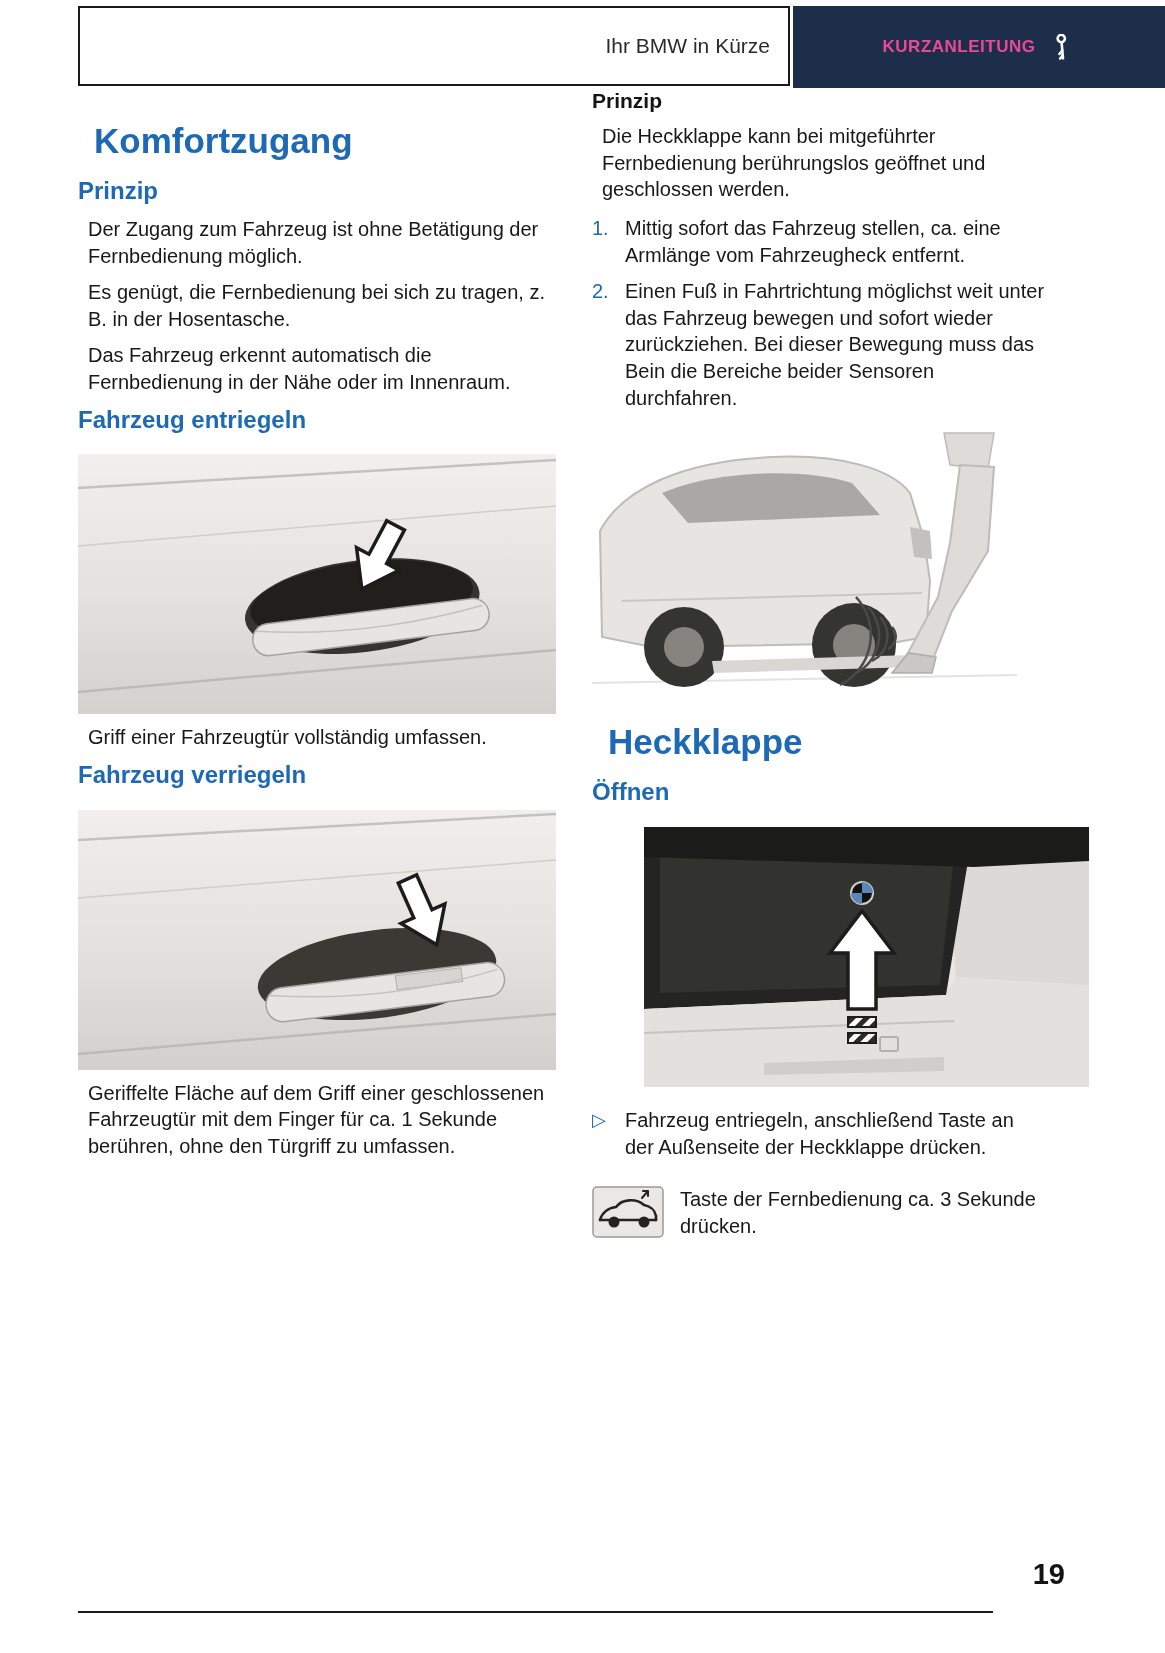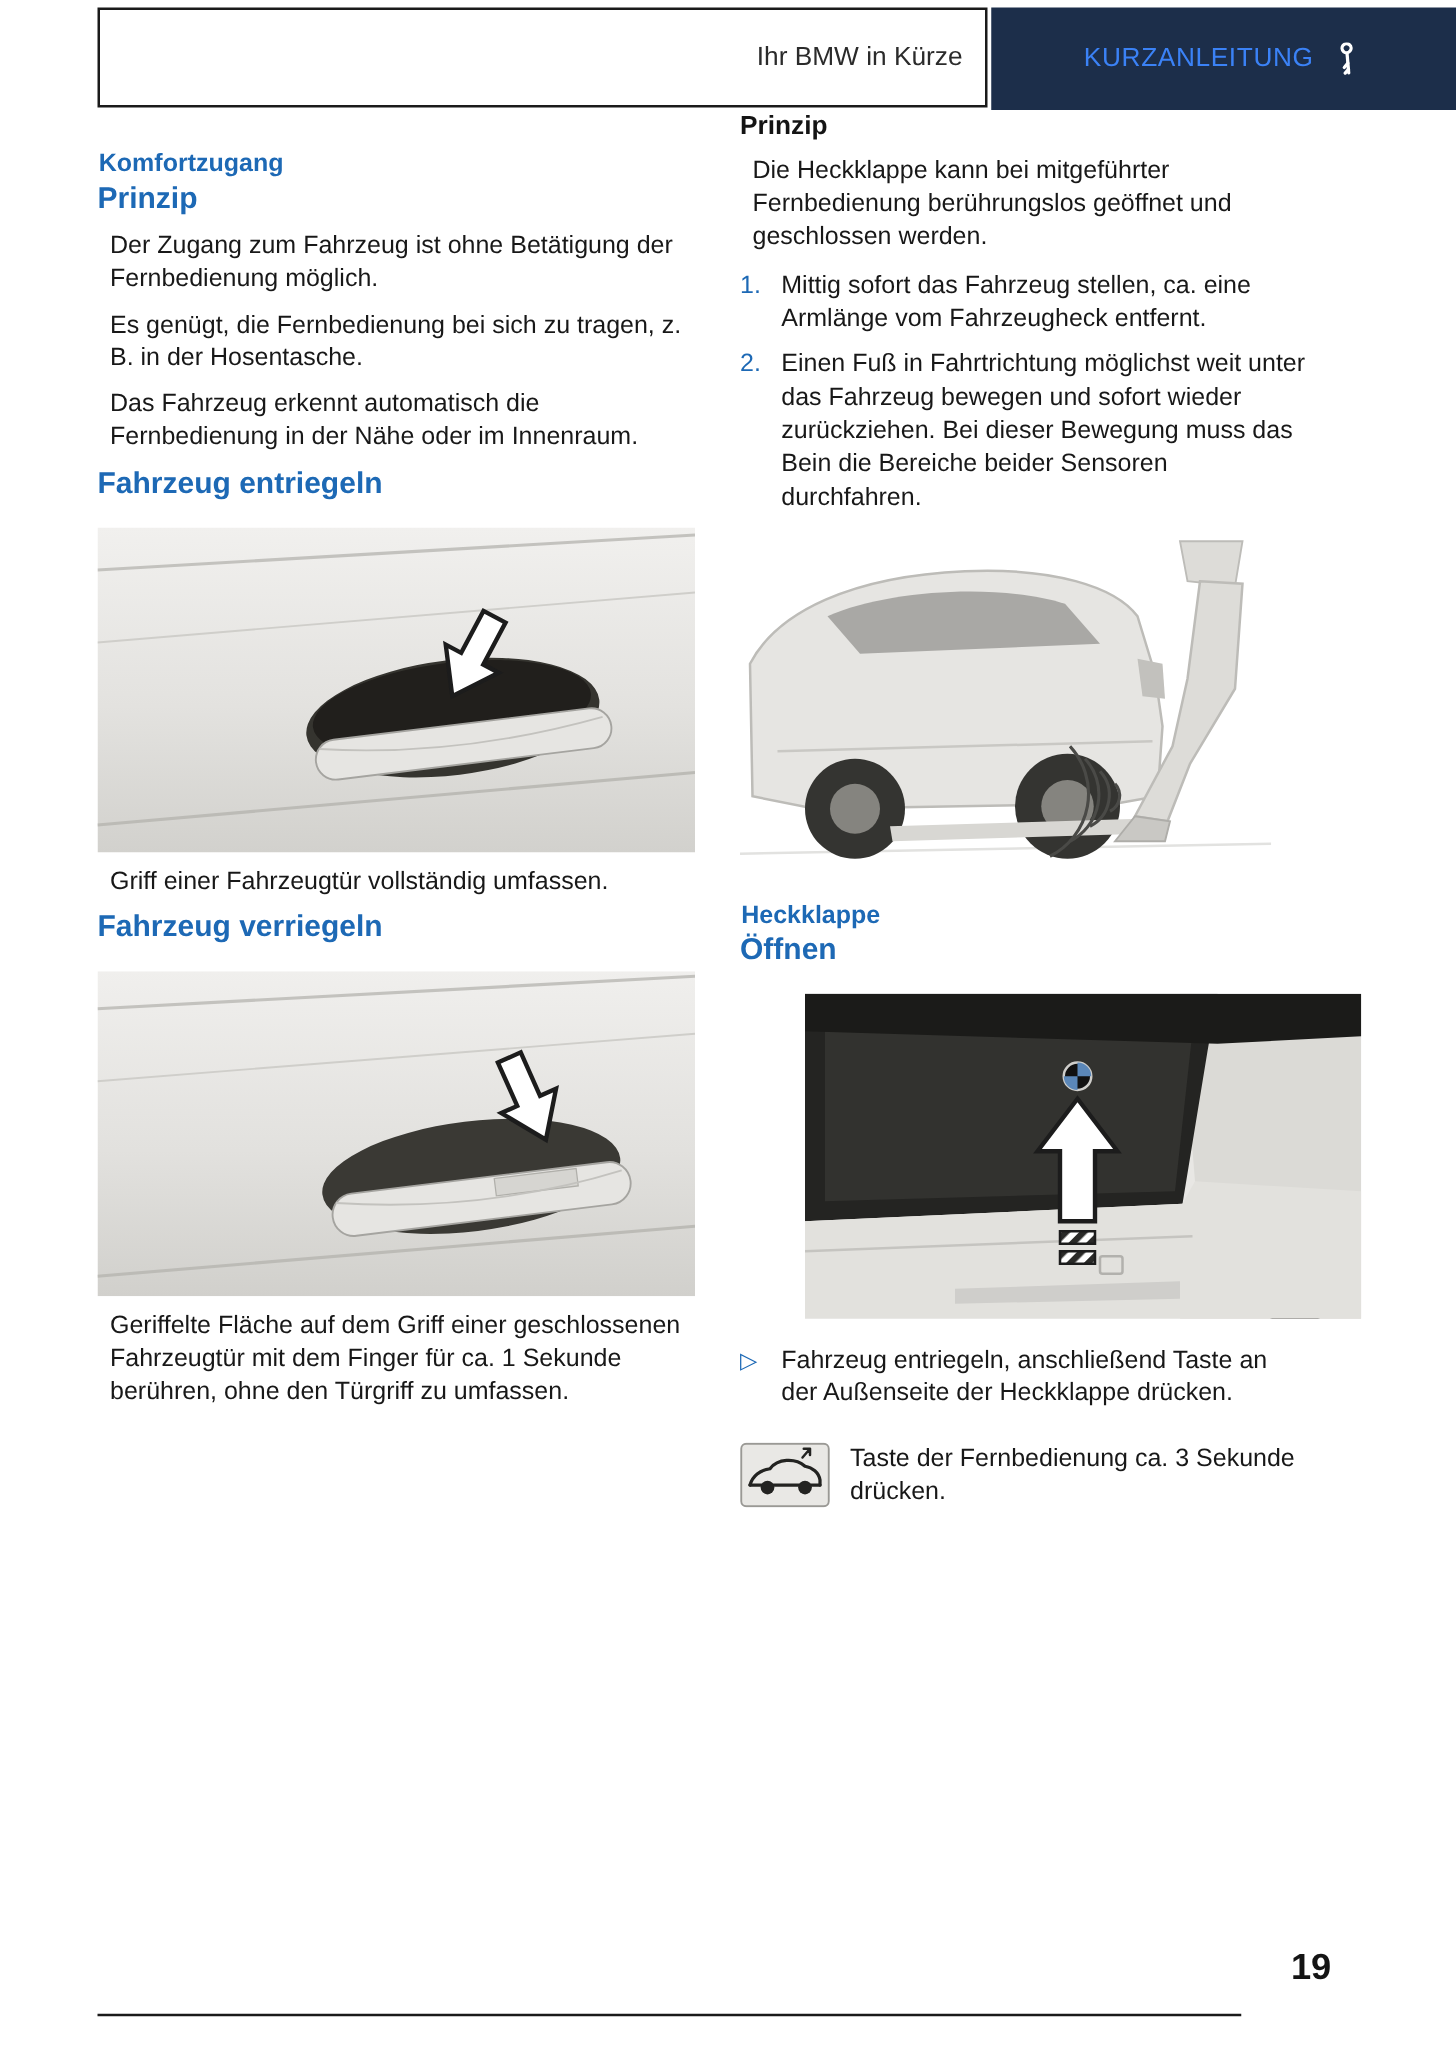--- a/index.html
+++ b/index.html
@@ -4,29 +4,29 @@
 <style>
   html,body{margin:0;padding:0;background:#ffffff;}
   body{width:1165px;font-family:"Liberation Sans",sans-serif;color:#181818;}
   .page{position:relative;width:1165px;height:1653px;background:#fff;overflow:hidden;}
 
   
   .header-row{position:absolute;top:6px;left:0;right:0;height:84px;}
   .header-box{position:absolute;left:78px;top:0;width:712px;height:80px;border:2px solid #1a1a1a;
     box-sizing:border-box;display:flex;align-items:center;justify-content:flex-end;padding-right:18px;
     font-size:21px;color:#2b2b2b;}
-  .header-banner{position:absolute;left:793px;top:0;right:0;height:82px;background:#1c2e4a;color:#3b82f6;
-    display:flex;align-items:center;justify-content:center;gap:14px;font-size:21px;font-weight:normal;letter-spacing:.5px;}
+  .header-banner{position:absolute;left:793px;top:0;right:0;height:82px;background:#1c2e4a;color:#ec4899;
+    display:flex;align-items:center;justify-content:center;gap:14px;font-size:17px;font-weight:bold;letter-spacing:.5px;}
 
   
   .columns{position:absolute;top:88px;left:78px;display:flex;gap:36px;}
   .col-left{width:478px;}
   .col-right{width:500px;}
 
-  h1.blue{color:#1d69b5;font-size:20px;font-weight:bold;margin:1px;line-height:1.18;}
+  h1.blue{color:#1d69b5;font-size:35px;font-weight:bold;margin:16px;line-height:1.18;}
   h2.blue{color:#1d69b5;font-size:24px;font-weight:bold;margin:0;line-height:1.2;}
   h3.dark{color:#141414;font-size:21px;font-weight:bold;margin:0;line-height:1.2;}
   p.body{font-size:20px;line-height:1.33;margin:10px;}
 
   .col-left h1.blue{margin-top:32px;}
   .lc-prinzip{margin-top:34px;}
   .lc-p1{margin-top:16px;}
   .lc-p2{margin-top:9px;}
   .lc-p3{margin-top:9px;}
   .lc-unlock{margin-top:40px;}

